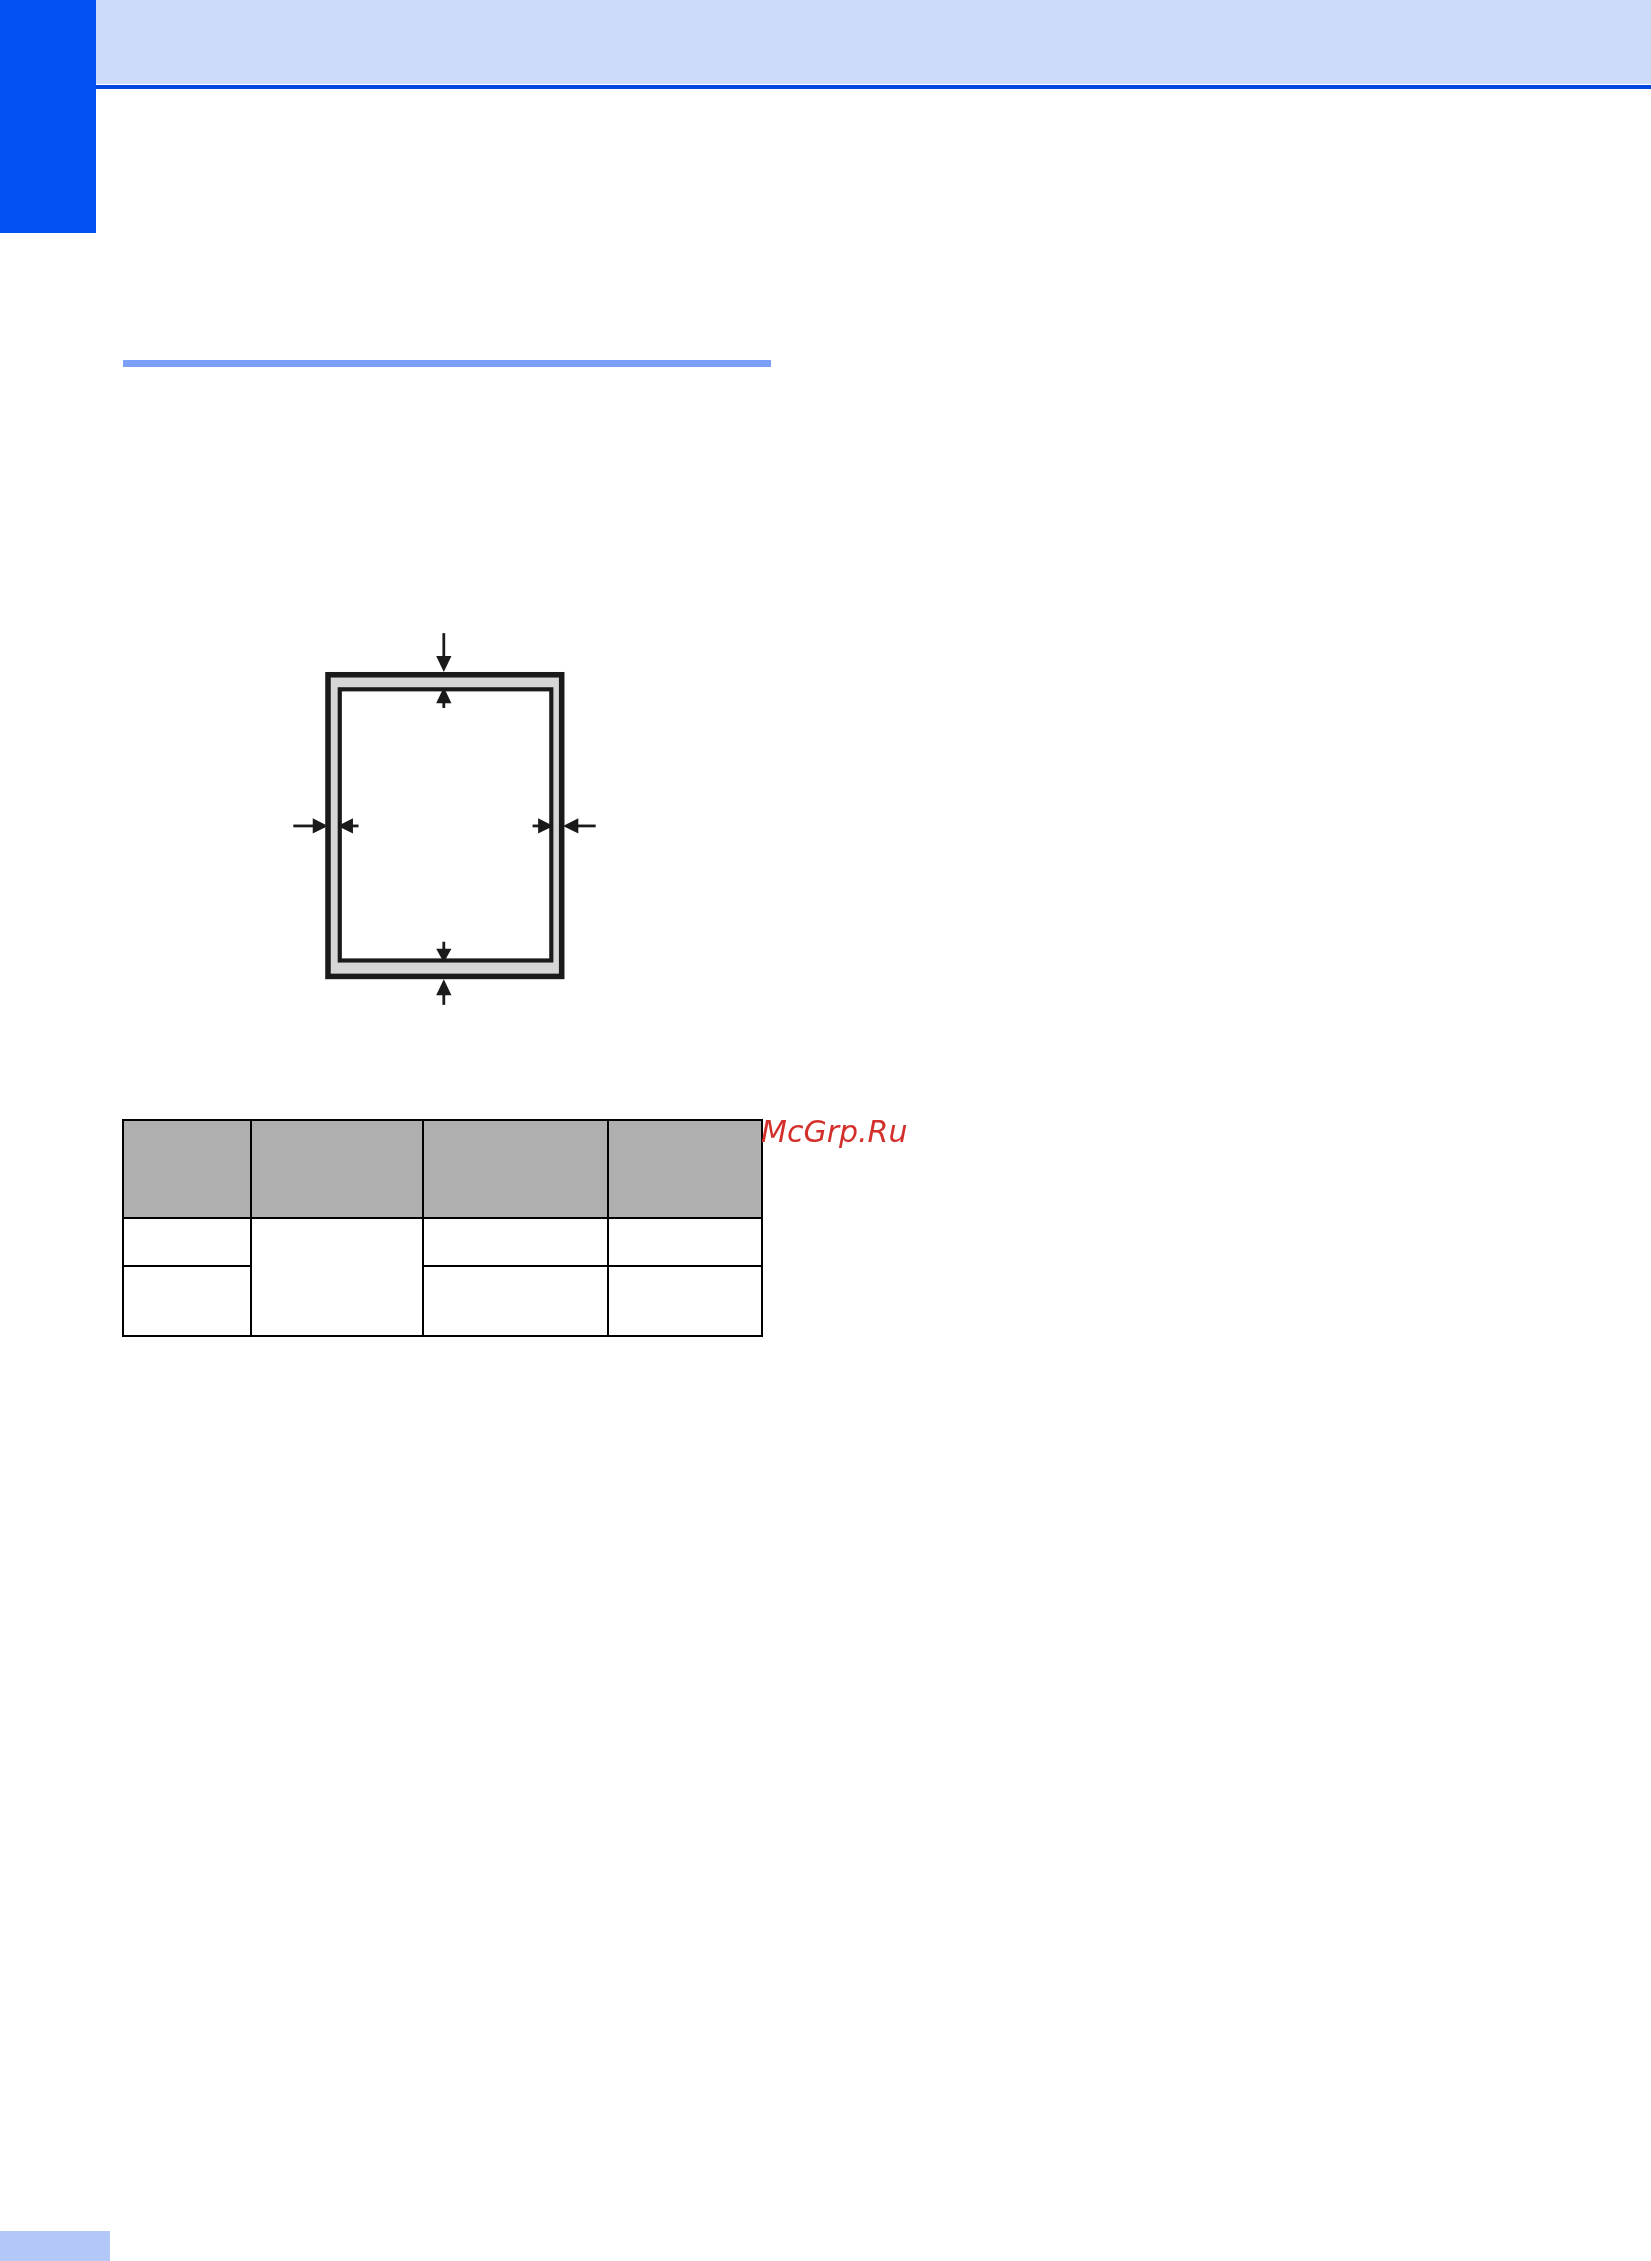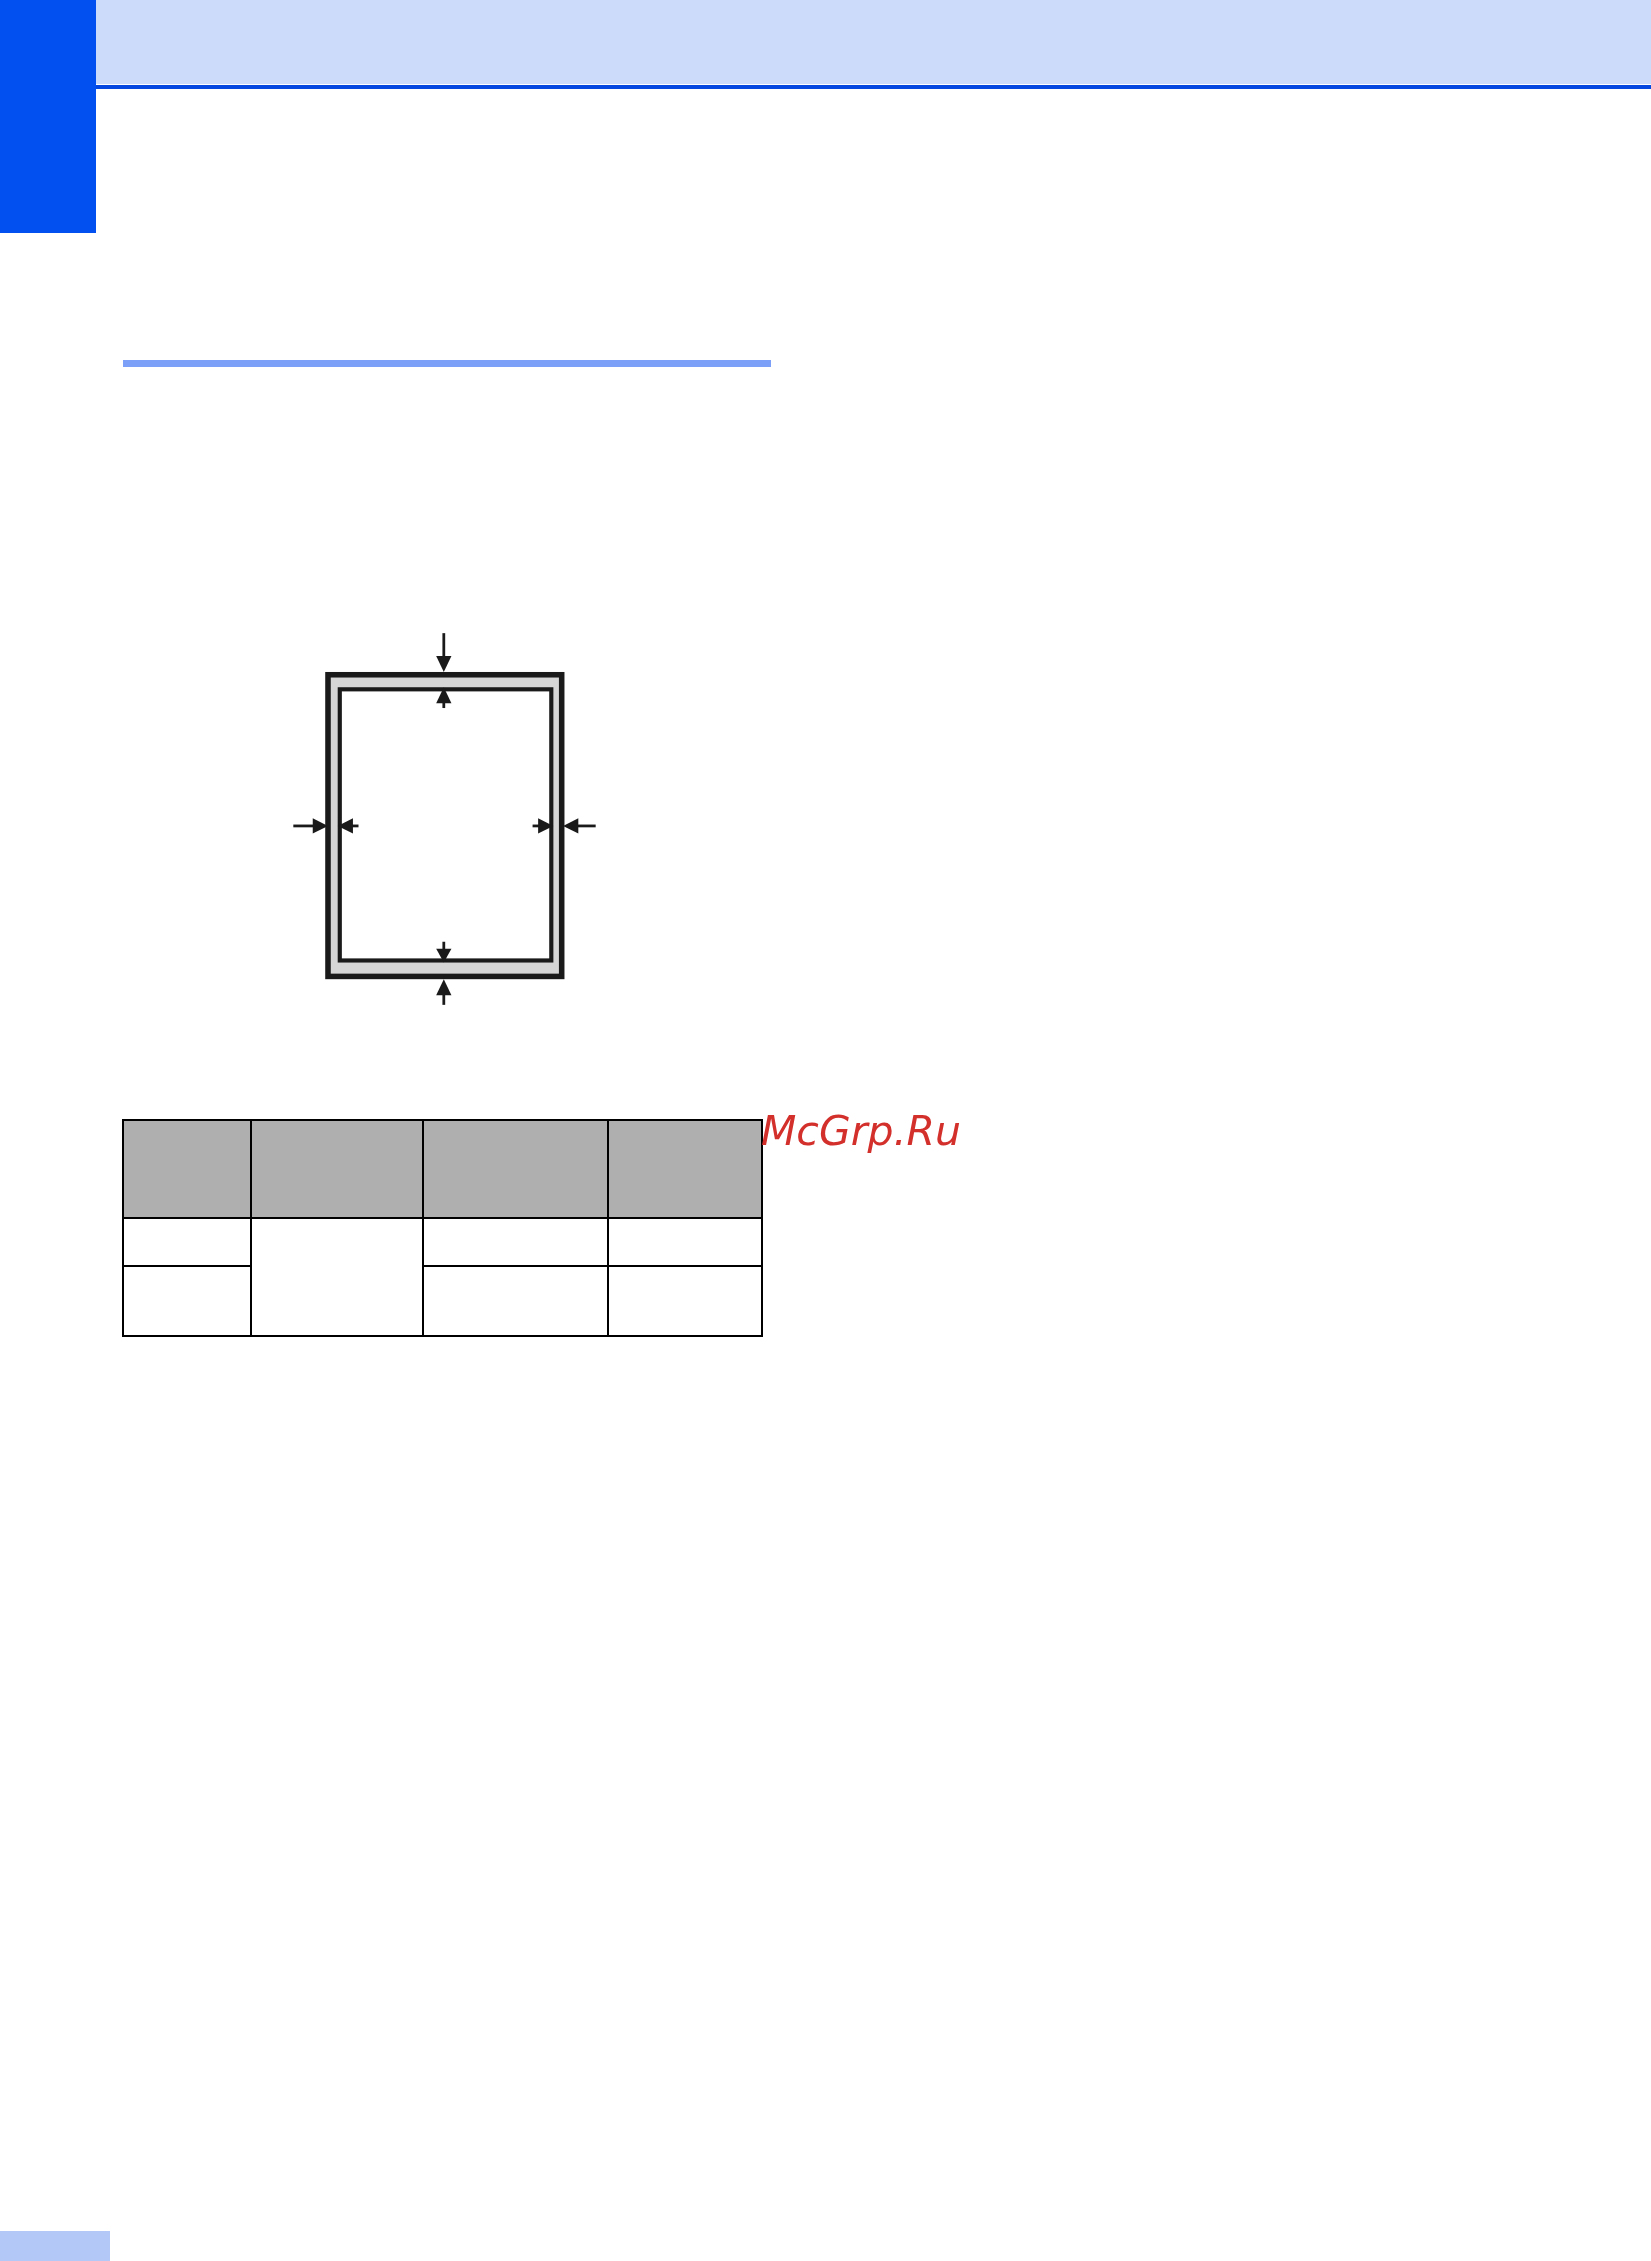--- a/index.html
+++ b/index.html
@@ -69,21 +69,21 @@
   .spec-table tr.hrow  td { height: 96px; }
   .spec-table tr.brow1 td { height: 46px; }
   .spec-table tr.brow2 td { height: 68px; }
 
   
   .watermark {
     position: absolute;
     left: 761px; top: 1116px;
     font-family: "DejaVu Sans", sans-serif;
     font-style: italic;
-    font-size: 41px;
+    font-size: 30px;
     line-height: 31px;
     color: #d3302c;
     white-space: nowrap;
   }
 
   
   .footer-block {
     position: absolute;
     left: 0; top: 2231px;
     width: 110px; height: 30.5px;

